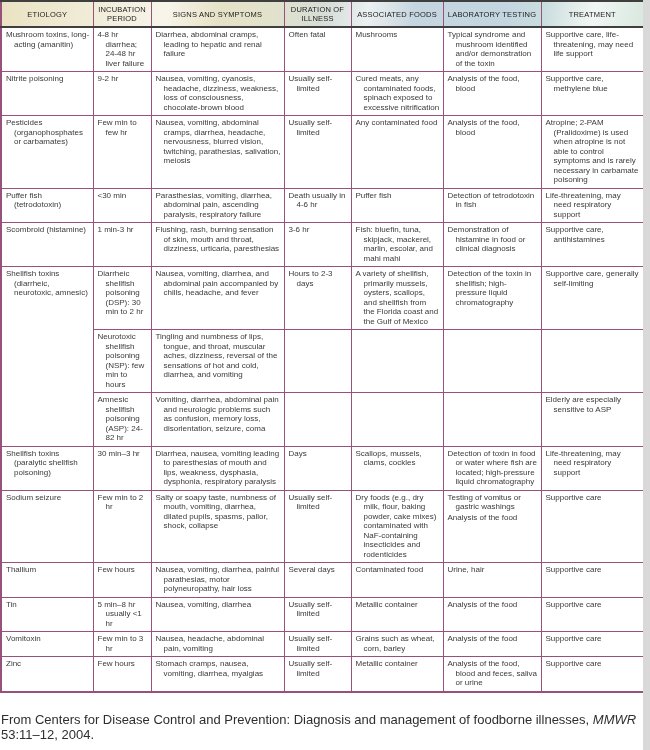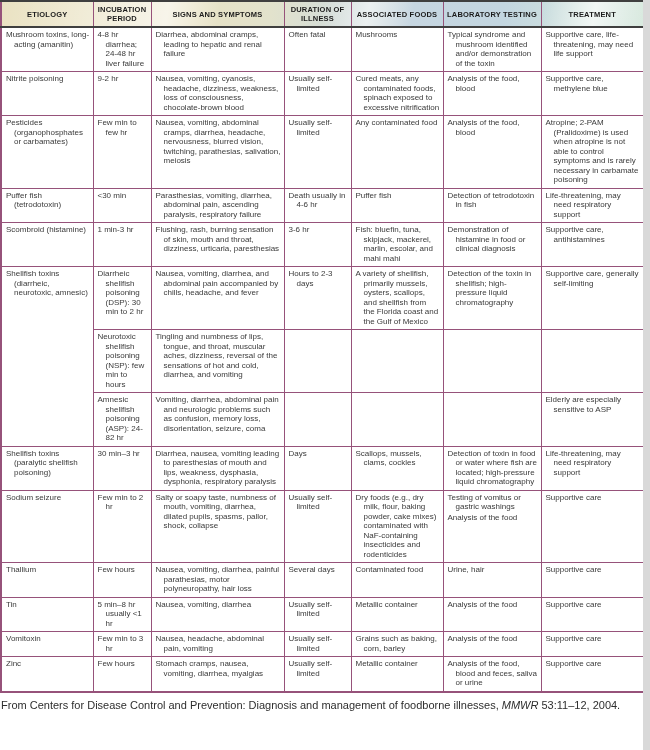--- a/index.html
+++ b/index.html
@@ -14,21 +14,21 @@
     border-collapse:collapse;
     width:643px;
     table-layout:fixed;
     border:2px solid #96527a;
     margin:0;
   }
   col.c0{width:92px} col.c1{width:58px} col.c2{width:133px} col.c3{width:67px}
   col.c4{width:92px} col.c5{width:98px} col.c6{width:103px}
   thead th {
     background:transparent;
-    font-size:7.5px; font-weight:bold; color:#1c1c1c;
+    font-size:7.5px; font-weight:normal; color:#1c1c1c;
     text-align:center; vertical-align:middle;
     padding:3px 2px;
     border-left:1px solid #96527a; border-right:1px solid #96527a;
     border-top:2px solid #3f3f3f;
     border-bottom:2px solid #3f3f3f;
     letter-spacing:.2px;
     line-height:1.2;
   }
   thead tr {
     background:
@@ -43,21 +43,21 @@
   tbody td {
     border:1px solid #96527a;
     vertical-align:top;
     padding:2px 3px 2px 4px;
     font-size:8px;
     line-height:9.5px;
     color:#3a3a3a;
   }
   .ct { padding-left:8px; text-indent:-8px; margin:0 0 1px 0; }
   .footnote {
-    font-size:11px; color:#2e2e2e; padding:6px 1px 0 1px; line-height:1.2;
+    font-size:13px; color:#2e2e2e; padding:19px 1px 0 1px; line-height:1.2;
   }
   .footnote .jrnl { font-style:italic; }
 </style>
 </head>
 <body>
 
 <div class="scan-edge"></div>
 
 <table class="tox">
   <colgroup>
@@ -345,21 +345,21 @@
         <td>
           <div class="ct">Few min to 3 hr</div>
         </td>
         <td>
           <div class="ct">Nausea, headache, abdominal pain, vomiting</div>
         </td>
         <td>
           <div class="ct">Usually self-limited</div>
         </td>
         <td>
-          <div class="ct">Grains such as baking, corn, barley</div>
+          <div class="ct">Grains such as wheat, corn, barley</div>
         </td>
         <td>
           <div class="ct">Analysis of the food</div>
         </td>
         <td>
           <div class="ct">Supportive care</div>
         </td>
       </tr>
       <tr>
         <td>

